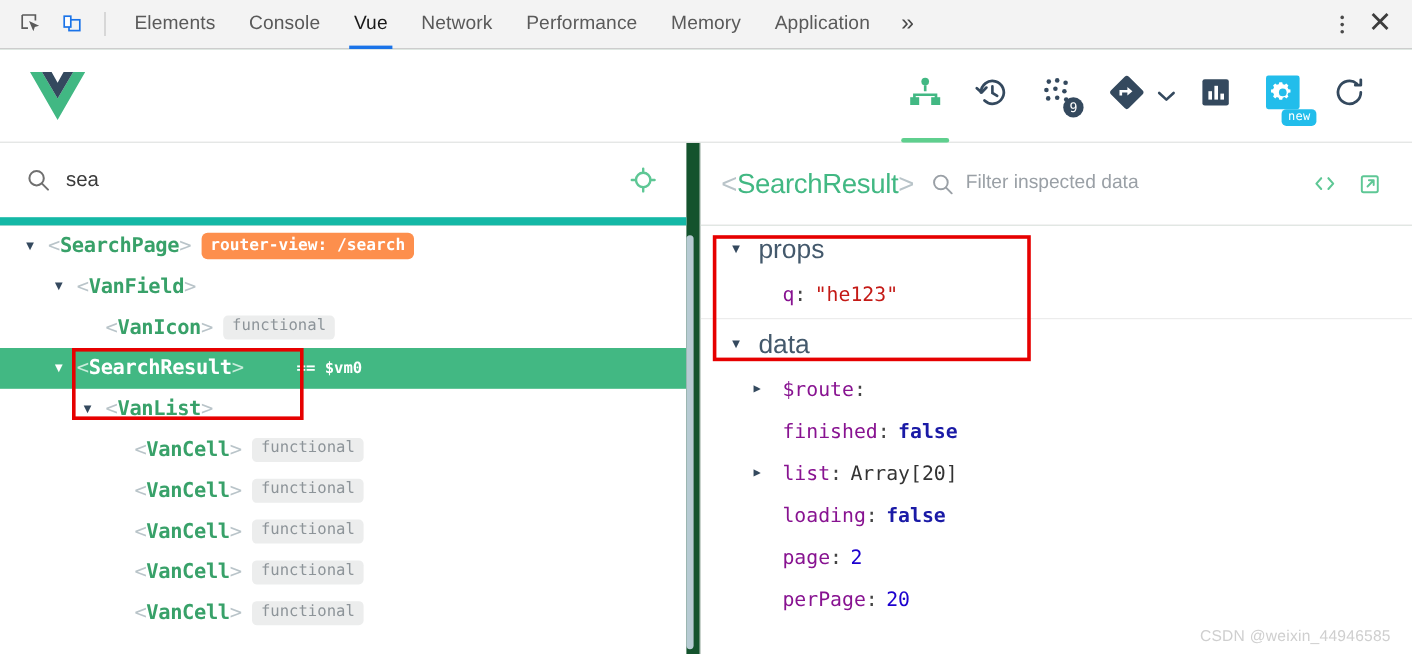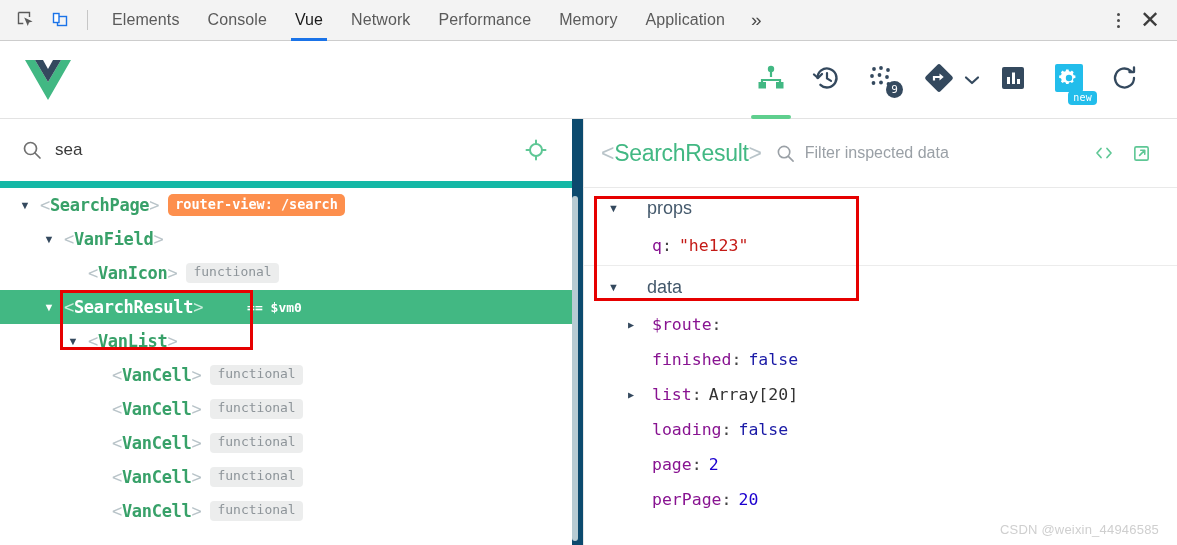--- a/index.html
+++ b/index.html
@@ -9,21 +9,21 @@
   }
   body {
     font-family: "Liberation Sans", sans-serif;
     -webkit-font-smoothing: antialiased;
   }
   #app {
     position: relative;
     width: 1177px;
     height: 545px;
     overflow: hidden;
-    background: #0c4a6e;
+    background: #14532d;
   }
 
   
   .devtools-bar {
     position: absolute;
     left: 0; top: 0;
     width: 1177px; height: 41px;
     background: #f3f3f3;
     border-bottom: 1px solid #cdcdcd;
     display: flex;
@@ -338,23 +338,23 @@
   }
   .grp-arrow {
     width: 20px;
     margin-left: 24px;
     font-size: 11px;
     color: #34495e;
     display: flex; align-items: center;
   }
   .grp-title {
     font-family: "Liberation Sans", sans-serif;
-    font-size: 18px;
+    font-size: 22px;
     color: #44596c;
-    margin-left: 19px;
+    margin-left: 4px;
   }
   .kv-row {
     height: 35px;
     display: flex;
     align-items: center;
     font-family: "DejaVu Sans Mono", monospace;
     font-size: 16.5px;
     white-space: nowrap;
     cursor: default;
   }
@@ -363,21 +363,21 @@
     margin-left: 44px;
     font-size: 10px;
     color: #34495e;
     display: flex; align-items: center;
   }
   .kv-arrow.empty { visibility: hidden; }
   .kv-key { color: #881391; margin-left: 8px; }
   .kv-colon { color: #444; }
   .kv-val { margin-left: 7px; }
   .kv-val.string { color: #c41a16; }
-  .kv-val.bool { color: #1a1aa6; }
+  .kv-val.bool { color: #1a1aa6; font-weight: bold; }
   .kv-val.number { color: #1c00cf; }
   .kv-val.object { color: #333333; }
   .grp-divider {
     height: 1px;
     background: #ececec;
     margin: 2px 0 1px 0;
   }
 
   
   .annot {

